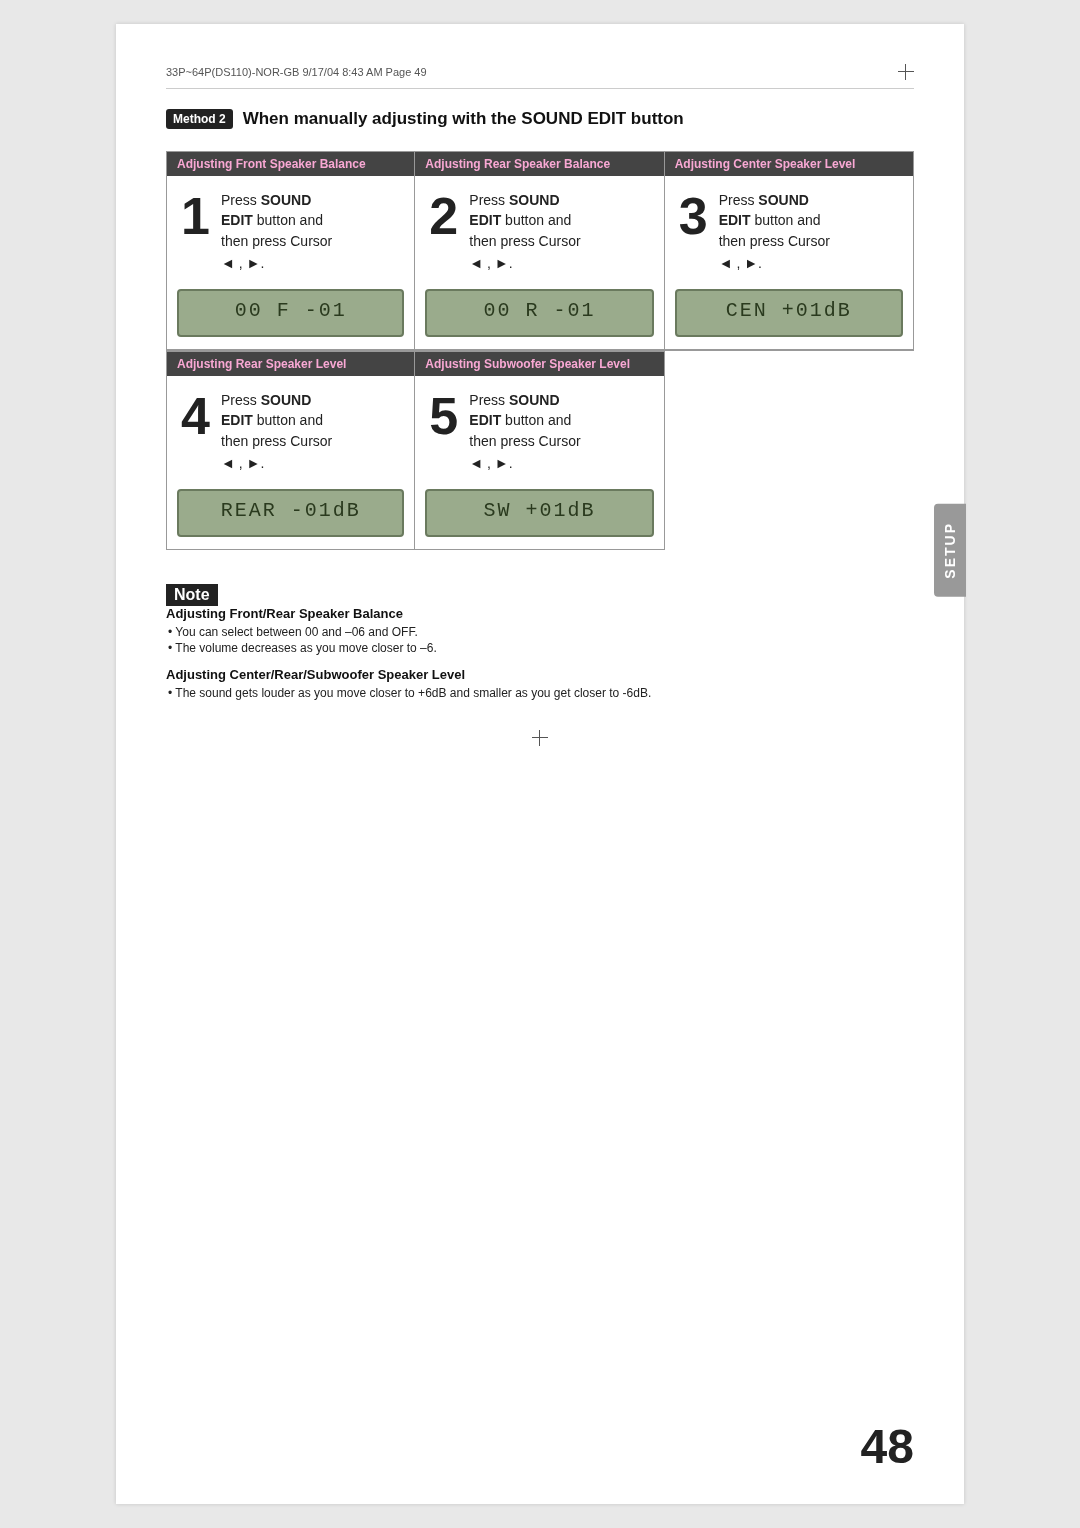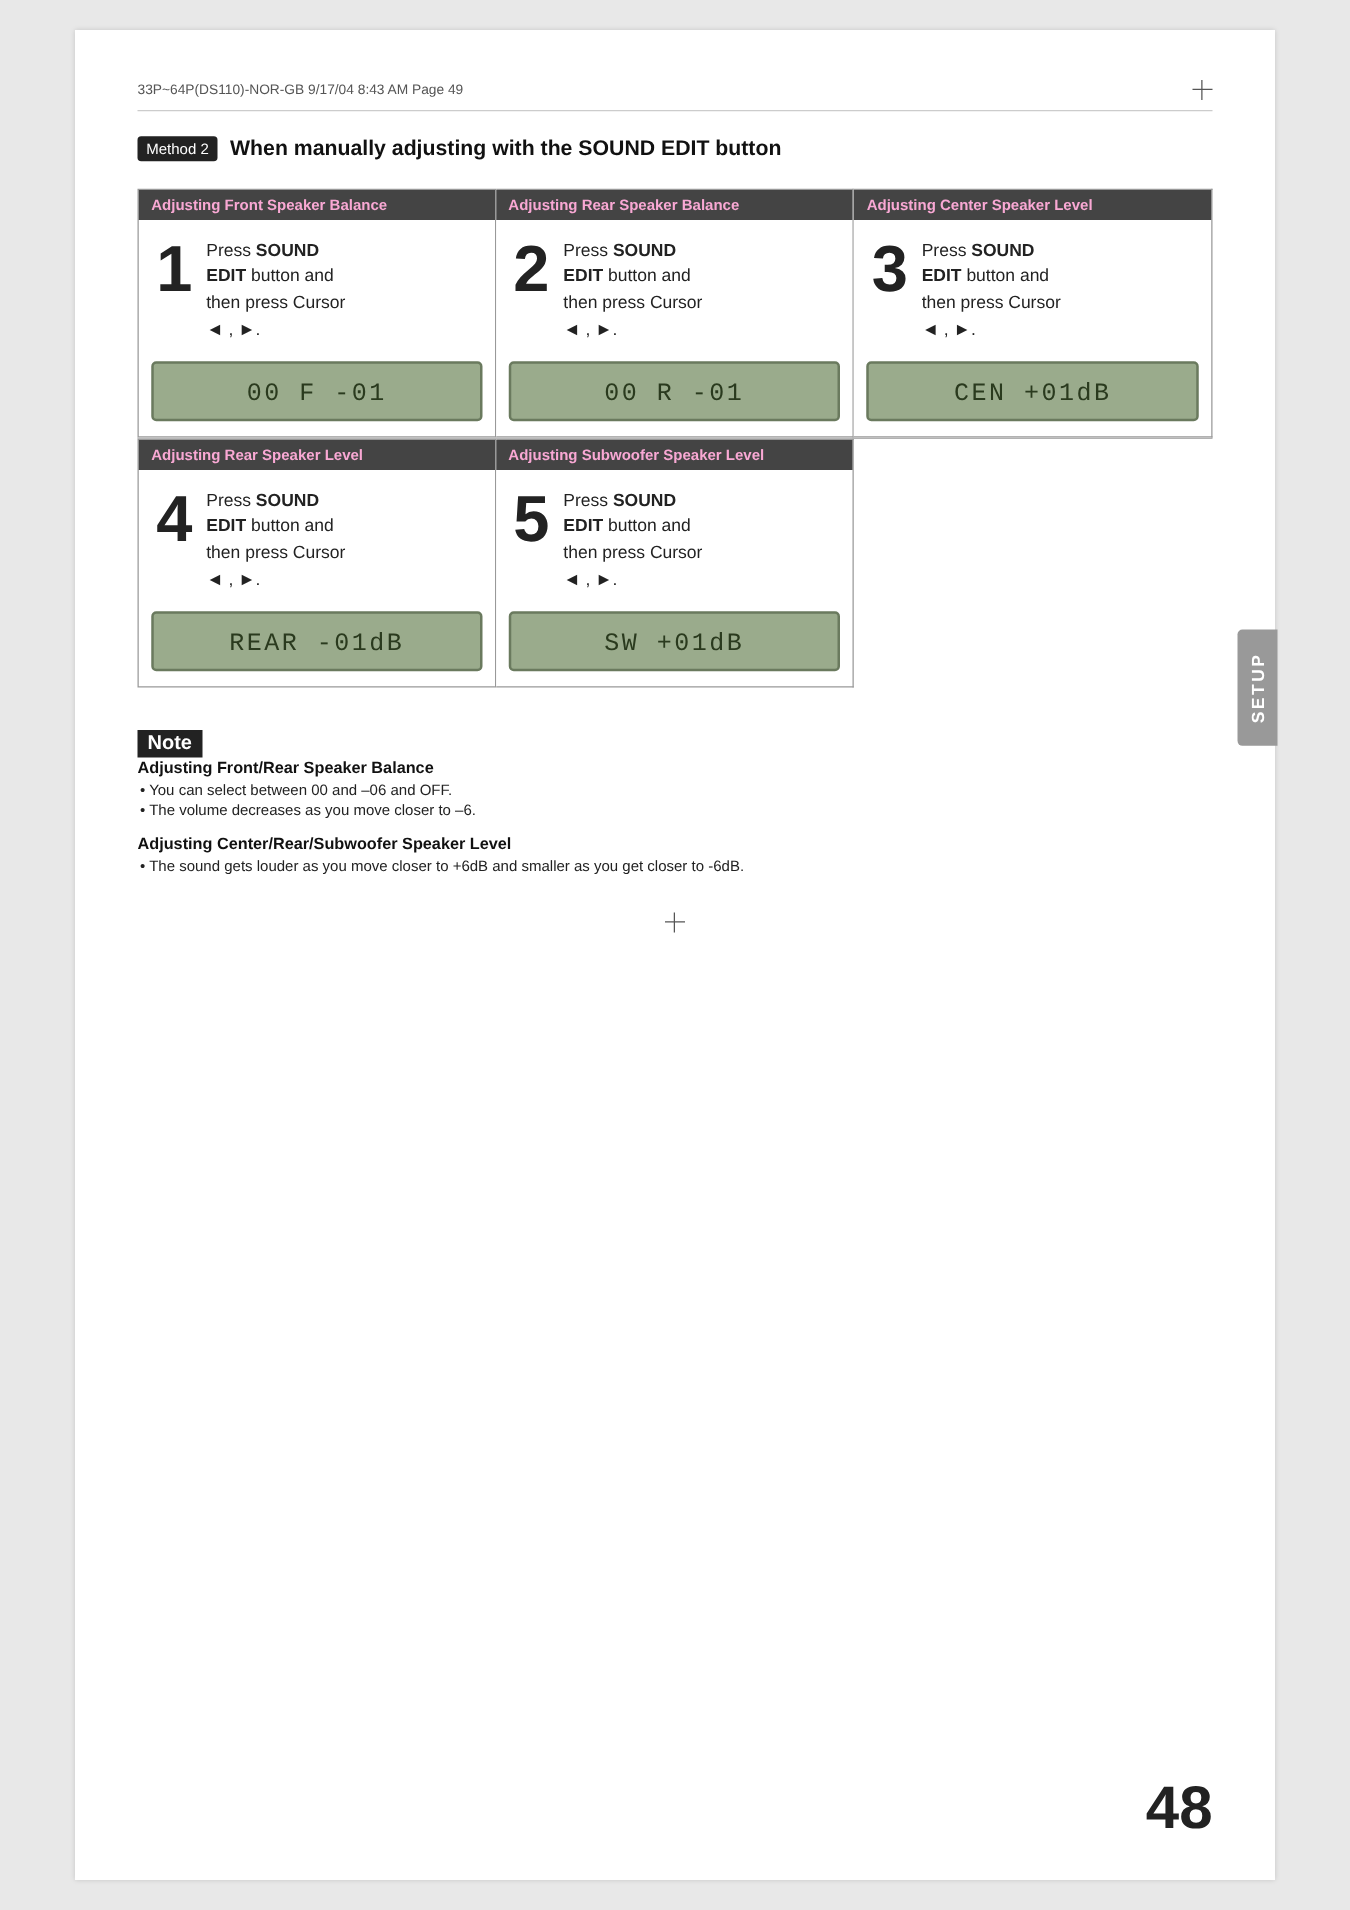--- a/index.html
+++ b/index.html
@@ -4,21 +4,21 @@
   <style>
     * { margin: 0; padding: 0; box-sizing: border-box; }
     body {
       width: 1080px;
       min-height: 1528px;
       background: #e8e8e8;
       font-family: Arial, Helvetica, sans-serif;
       position: relative;
     }
     .page {
-      width: 960px;
+      width: 848px;
       min-height: 1480px;
       background: white;
       margin: 24px auto;
       padding: 40px 50px;
       position: relative;
       box-shadow: 0 0 4px rgba(0,0,0,0.15);
     }
     
     .print-header {
       font-size: 11px;
@@ -47,21 +47,21 @@
     .method-heading {
       display: flex;
       align-items: center;
       margin-bottom: 22px;
       margin-top: 10px;
     }
     .method-badge {
       background: #222;
       color: white;
       font-size: 12px;
-      font-weight: normal;
+      font-weight: bold;
       padding: 3px 7px;
       border-radius: 3px;
       margin-right: 10px;
       white-space: nowrap;
     }
     .method-title {
       font-size: 17px;
       font-weight: bold;
       color: #111;
     }
@@ -129,21 +129,21 @@
       background: #9aab8c;
       border: 2px solid #6a7a5e;
       border-radius: 4px;
       padding: 8px 14px;
       font-family: 'Courier New', monospace;
       font-size: 22px;
       color: #2a3a1e;
       letter-spacing: 3px;
       min-height: 48px;
       display: flex;
-      align-items: flex-end;
+      align-items: flex-start;
       justify-content: center;
     }
     .lcd-text {
       font-family: 'Courier New', monospace;
       font-size: 20px;
       color: #2a3a1e;
       letter-spacing: 2px;
     }
 
     

